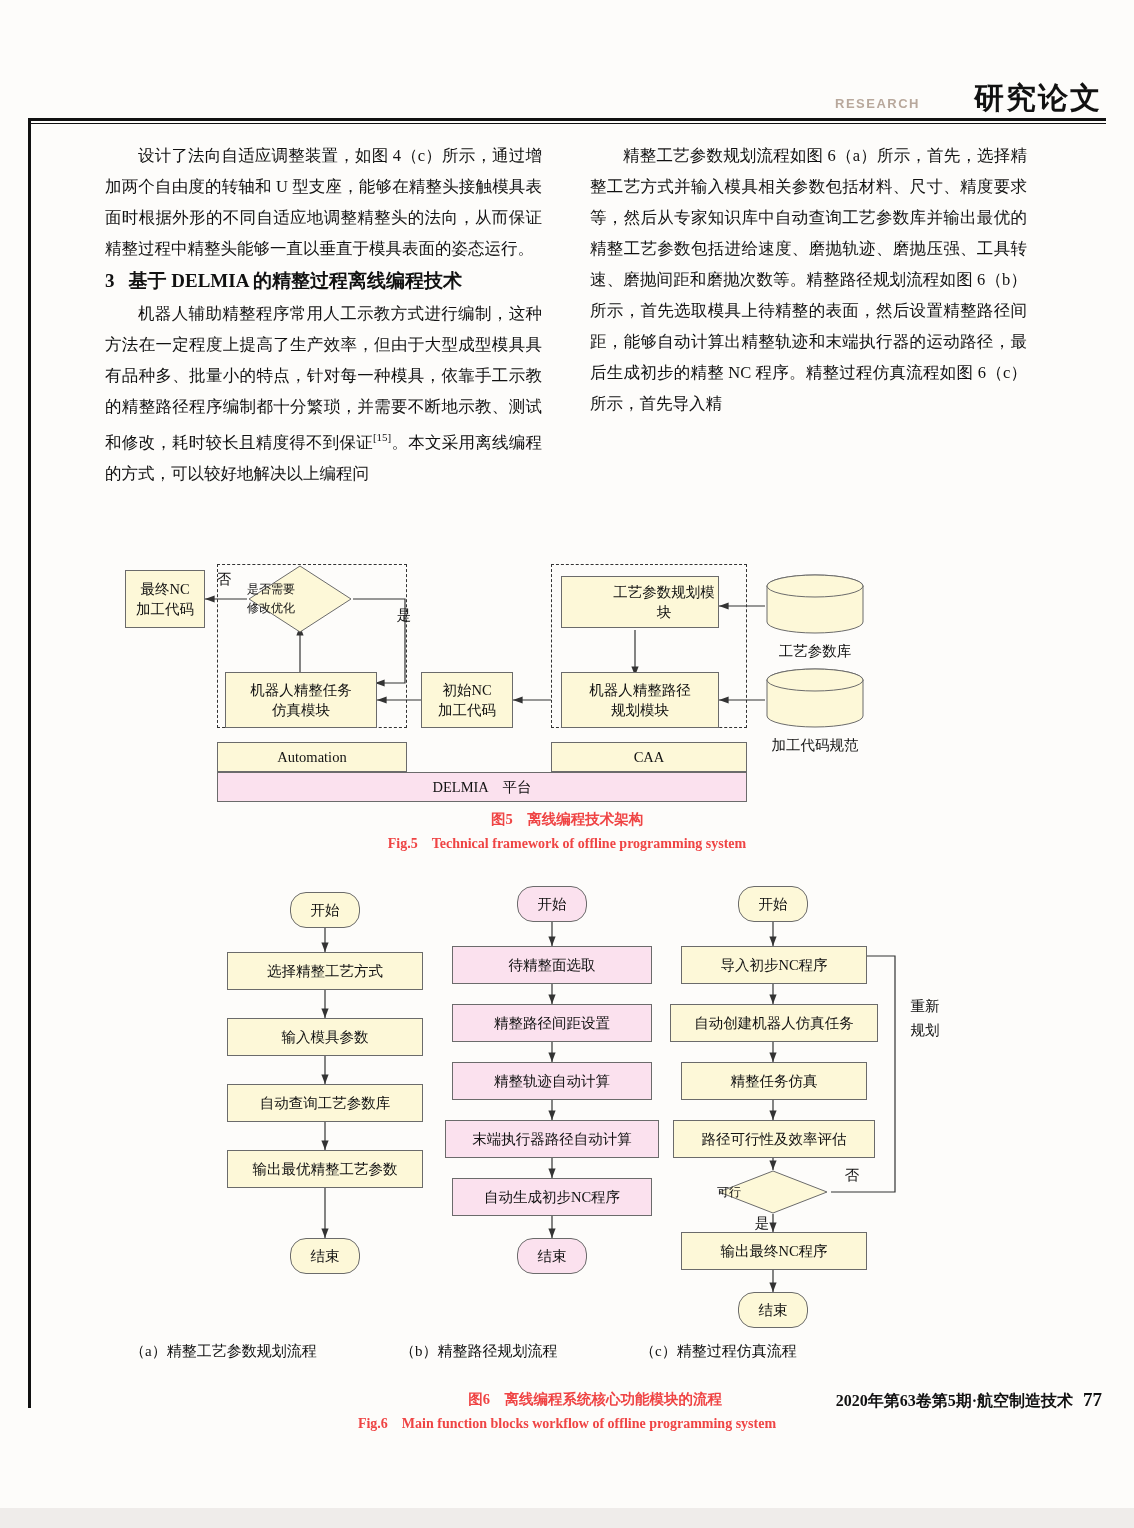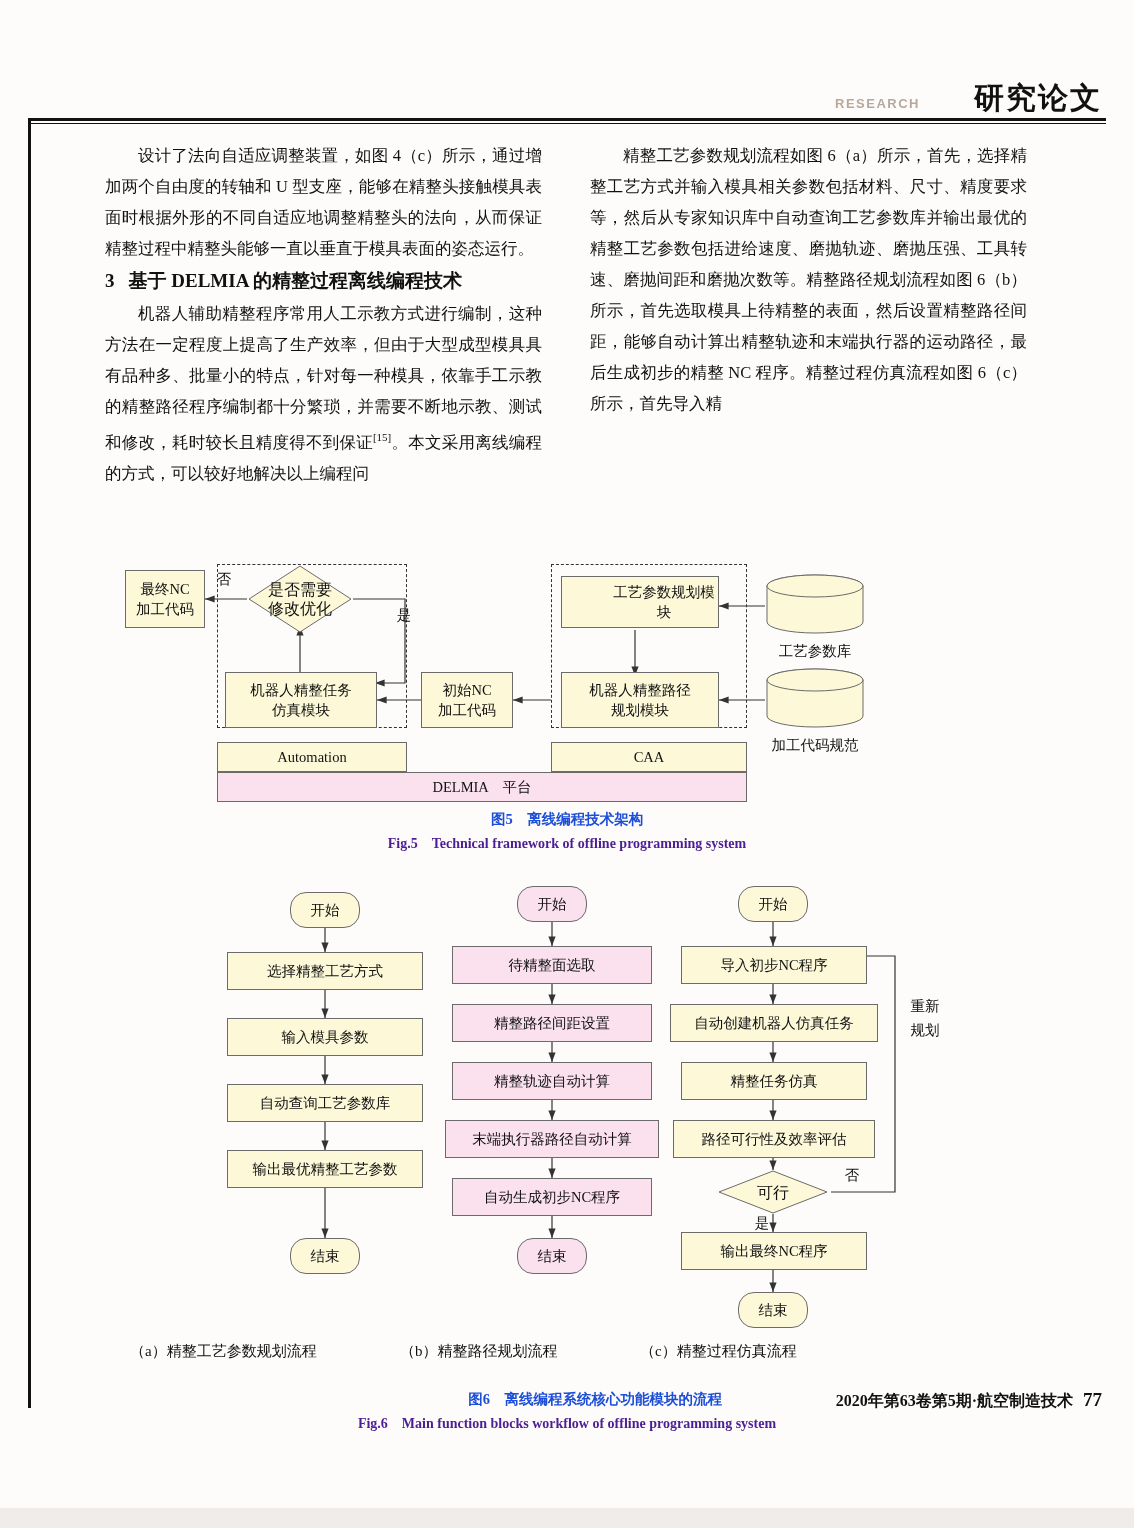--- a/index.html
+++ b/index.html
@@ -48,22 +48,22 @@
   }
   .sec-head .num{margin-right:14px;}
   .sup{font-size:11px;vertical-align:super;}
   
   .fig5{
     position:absolute;left:105px;top:548px;width:930px;height:250px;
   }
   .fig-cap{
     position:absolute;width:1134px;text-align:center;left:0;
   }
-  .cap-cn{font-size:14.5px;font-weight:bold;color:#1d4ed8;margin-top:14px;}
-  .cap-en{font-size:14px;font-weight:bold;color:#4c1d95;font-family:"Liberation Serif",serif;}
+  .cap-cn{font-size:14.5px;font-weight:bold;color:#ef4444;margin-top:14px;}
+  .cap-en{font-size:14px;font-weight:bold;color:#ef4444;font-family:"Liberation Serif",serif;}
   
   .box{
     position:absolute;
     border:1px solid #6b6b6b;
     background:#fdf8d8;
     display:flex;align-items:center;justify-content:center;
     text-align:center;
     font-size:14.5px;line-height:20px;color:#111;
     box-sizing:border-box;
   }
@@ -71,22 +71,22 @@
   .box.plain{background:#fdf8d8;}
   .dashbox{
     position:absolute;border:1px dashed #333;box-sizing:border-box;
   }
   .diamond{
     position:absolute;
   }
   .diamond svg{display:block;}
   .diamond .dlabel{
     position:absolute;left:0;top:0;width:100%;height:100%;
-    display:flex;align-items:center;justify-content:center;
-    font-size:16px;line-height:19px;text-align:center;color:#111;
+    display:flex;align-items:center;
+    font-size:12px;line-height:19px;text-align:center;color:#111;
   }
   .cyl{
     position:absolute;
   }
   .lbl{
     position:absolute;font-size:14.5px;color:#111;text-align:center;
   }
   .term{
     position:absolute;
     border:1px solid #6b6b6b;border-radius:16px;

